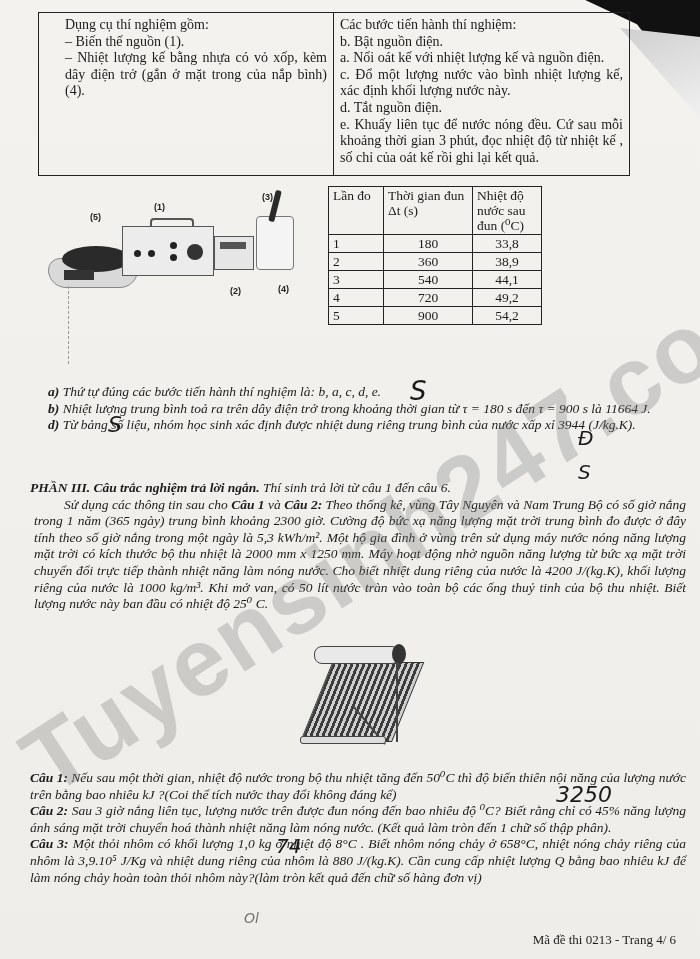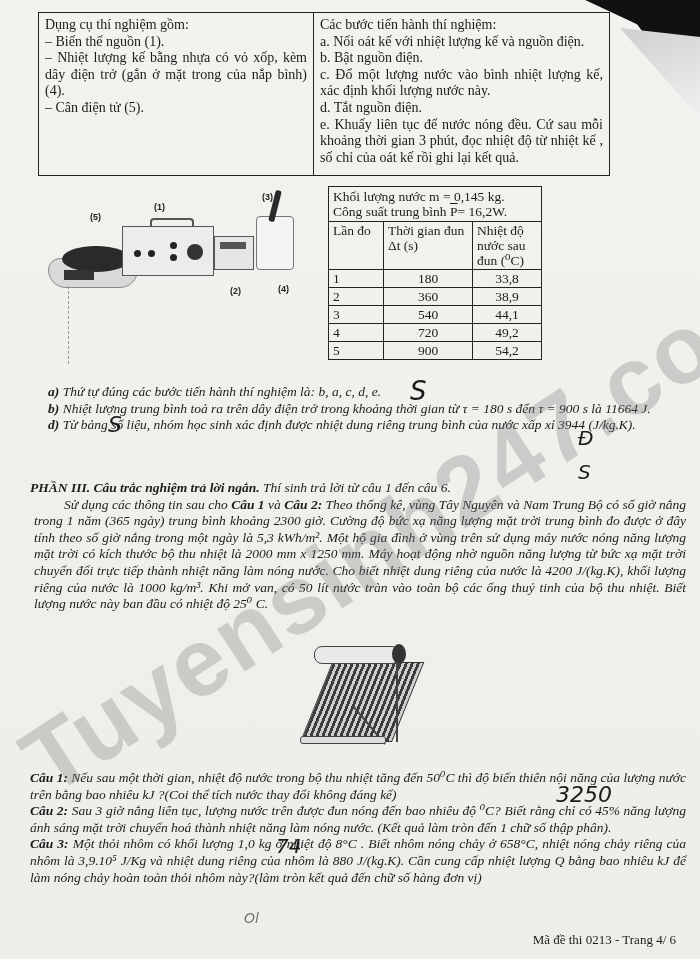--- a/index.html
+++ b/index.html
@@ -19,21 +19,21 @@
       clip-path: polygon(18% 0, 100% 0, 100% 100%, 88% 78%, 55% 22%);
     }
     .corner-fold {
       position: absolute; right: 0; top: 28px; width: 80px; height: 90px;
       background: linear-gradient(160deg, #cfcfcf, #f1f1f1);
       clip-path: polygon(0 0, 100% 10%, 100% 100%, 70% 70%);
     }
     
     .top-box {
       position: absolute; left: 38px; top: 12px; width: 570px; height: 162px;
-      border: 1.5px solid #222; display: flex; background: transparent;
+      border: 1.5px solid #222; display: flex; background: transparent; padding-left: 20px;
     }
     .top-box .col { padding: 4px 6px; font-size: 14px; line-height: 16.6px; }
     .top-box .left { width: 262px; border-right: 1.5px solid #222; }
     .top-box .right { flex: 1; }
     .top-box p { margin: 0; text-align: justify; }
 
     
     .equip { position: absolute; left: 42px; top: 186px; width: 270px; height: 180px; }
     .lbl { position: absolute; font-family: "Liberation Sans", sans-serif; font-size: 9px; font-weight: bold; color: #222; }
     .scale-top { position:absolute; left:20px; top:60px; width:68px; height:26px; border-radius:50%; background:#2a2a2a; }
@@ -102,26 +102,25 @@
 <div class="page">
 
   <div class="corner-dark"></div>
   <div class="corner-fold"></div>
 
   <div class="top-box">
     <div class="col left">
       <p>Dụng cụ thí nghiệm gồm:</p>
       <p>– Biến thế nguồn (1).</p>
       <p>– Nhiệt lượng kế bằng nhựa có vỏ xốp, kèm dây điện trở (gắn ở mặt trong của nắp bình) (4).</p>
-      <p>– Cân điện tử (5).</p>
     </div>
     <div class="col right">
       <p>Các bước tiến hành thí nghiệm:</p>
+      <p>b. Bật nguồn điện.</p>
       <p>a. Nối oát kế với nhiệt lượng kế và nguồn điện.</p>
-      <p>b. Bật nguồn điện.</p>
       <p>c. Đổ một lượng nước vào bình nhiệt lượng kế, xác định khối lượng nước này.</p>
       <p>d. Tắt nguồn điện.</p>
       <p>e. Khuấy liên tục để nước nóng đều. Cứ sau mỗi khoảng thời gian 3 phút, đọc nhiệt độ từ nhiệt kế , số chỉ của oát kế rồi ghi lại kết quả.</p>
     </div>
   </div>
 
   <div class="equip">
     <span class="lbl" style="left:48px;top:26px">(5)</span>
     <span class="lbl" style="left:112px;top:16px">(1)</span>
     <span class="lbl" style="left:220px;top:6px">(3)</span>
@@ -139,26 +138,20 @@
     <div class="knob"></div>
     <div class="meter"></div>
     <div class="meter-screen"></div>
     <div class="cal"></div>
     <div class="thermo"></div>
     <div class="dash"></div>
   </div>
 
   <table class="data-table">
     <tbody>
-        <tr>
-      <td colspan="3" class="info">
-        <div>Khối lượng nước m = 0,145 kg.</div>
-        <div><span>Công suất trung bình </span><span class="pbar">P</span><span>= 16,2W.</span></div>
-      </td>
-    </tr>
     <tr>
       <td style="width:46px">Lần đo</td>
       <td style="width:80px">Thời gian đun Δt (s)</td>
       <td>Nhiệt độ nước sau đun (⁰C)</td>
     </tr>
     <tr>
       <td class="idx">1</td>
       <td class="num">180</td>
       <td class="num">33,8</td>
     </tr>

